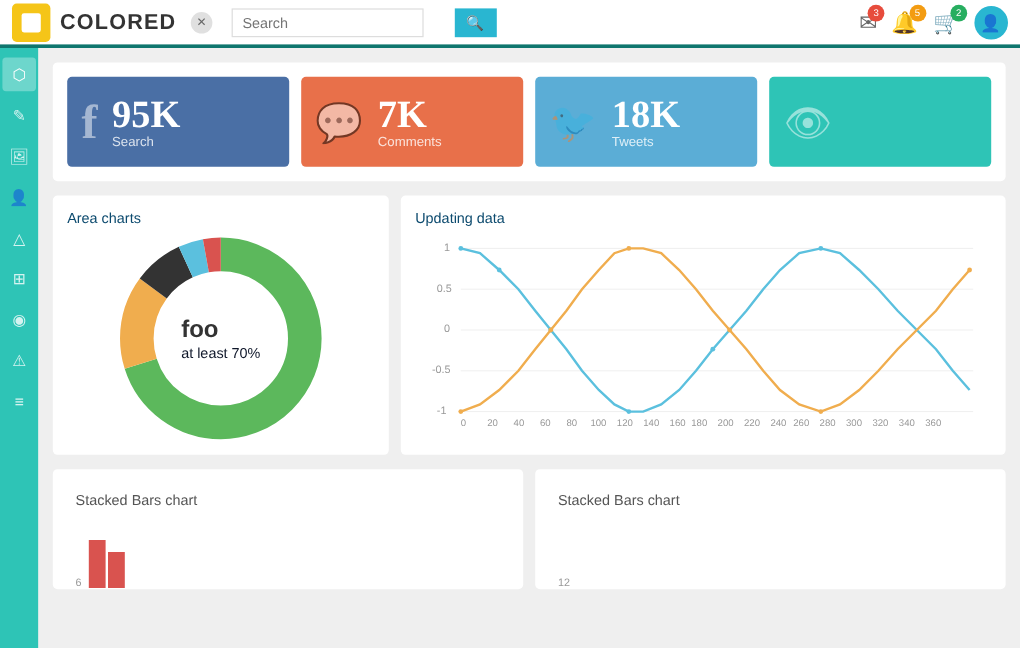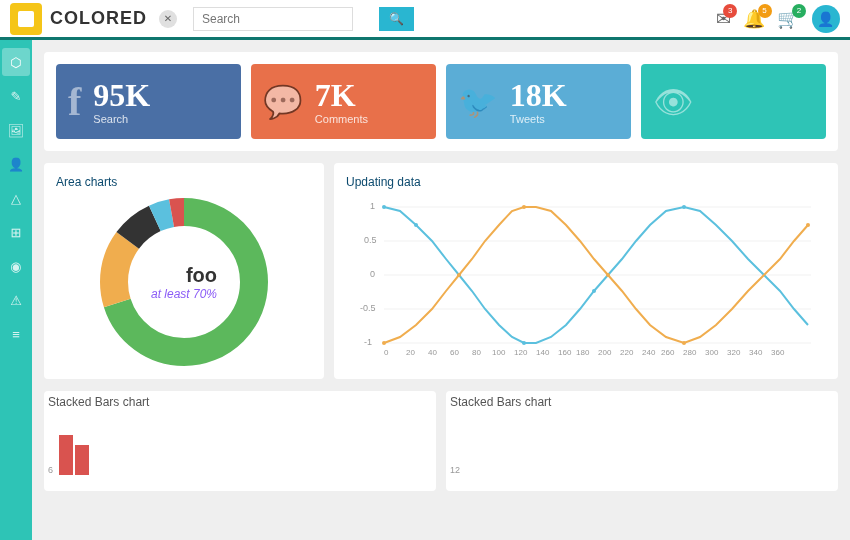--- a/index.html
+++ b/index.html
@@ -184,42 +184,42 @@
     
     .donut-container {
       display: flex;
       align-items: center;
       justify-content: center;
       position: relative;
       height: 170px;
     }
     .donut-center {
       position: absolute;
-      text-align: right;
+      text-align: left;
       pointer-events: none;
     }
     .donut-center-title { font-size: 20px; font-weight: 700; color: #333; }
-    .donut-center-sub { font-size: 12px; color: #8b5cf6; font-style: italic; }
+    .donut-center-sub { font-size: 12px; color: #0f172a; }
 
     
     .line-chart-svg {
       width: 100%;
       height: 160px;
     }
 
     
     .bottom-row {
       display: flex;
       gap: 10px;
     }
     .bottom-card {
       flex: 1;
       background: white;
       border-radius: 4px;
-      padding: 4px;
+      padding: 19px;
       height: 100px;
     }
     .bottom-card-title { font-size: 12px; color: #555; margin-bottom: 6px; }
   </style>
 </head>
 <body>
 
 <div class="topnav">
   <div class="logo-box">
     <div class="logo-inner"></div>

